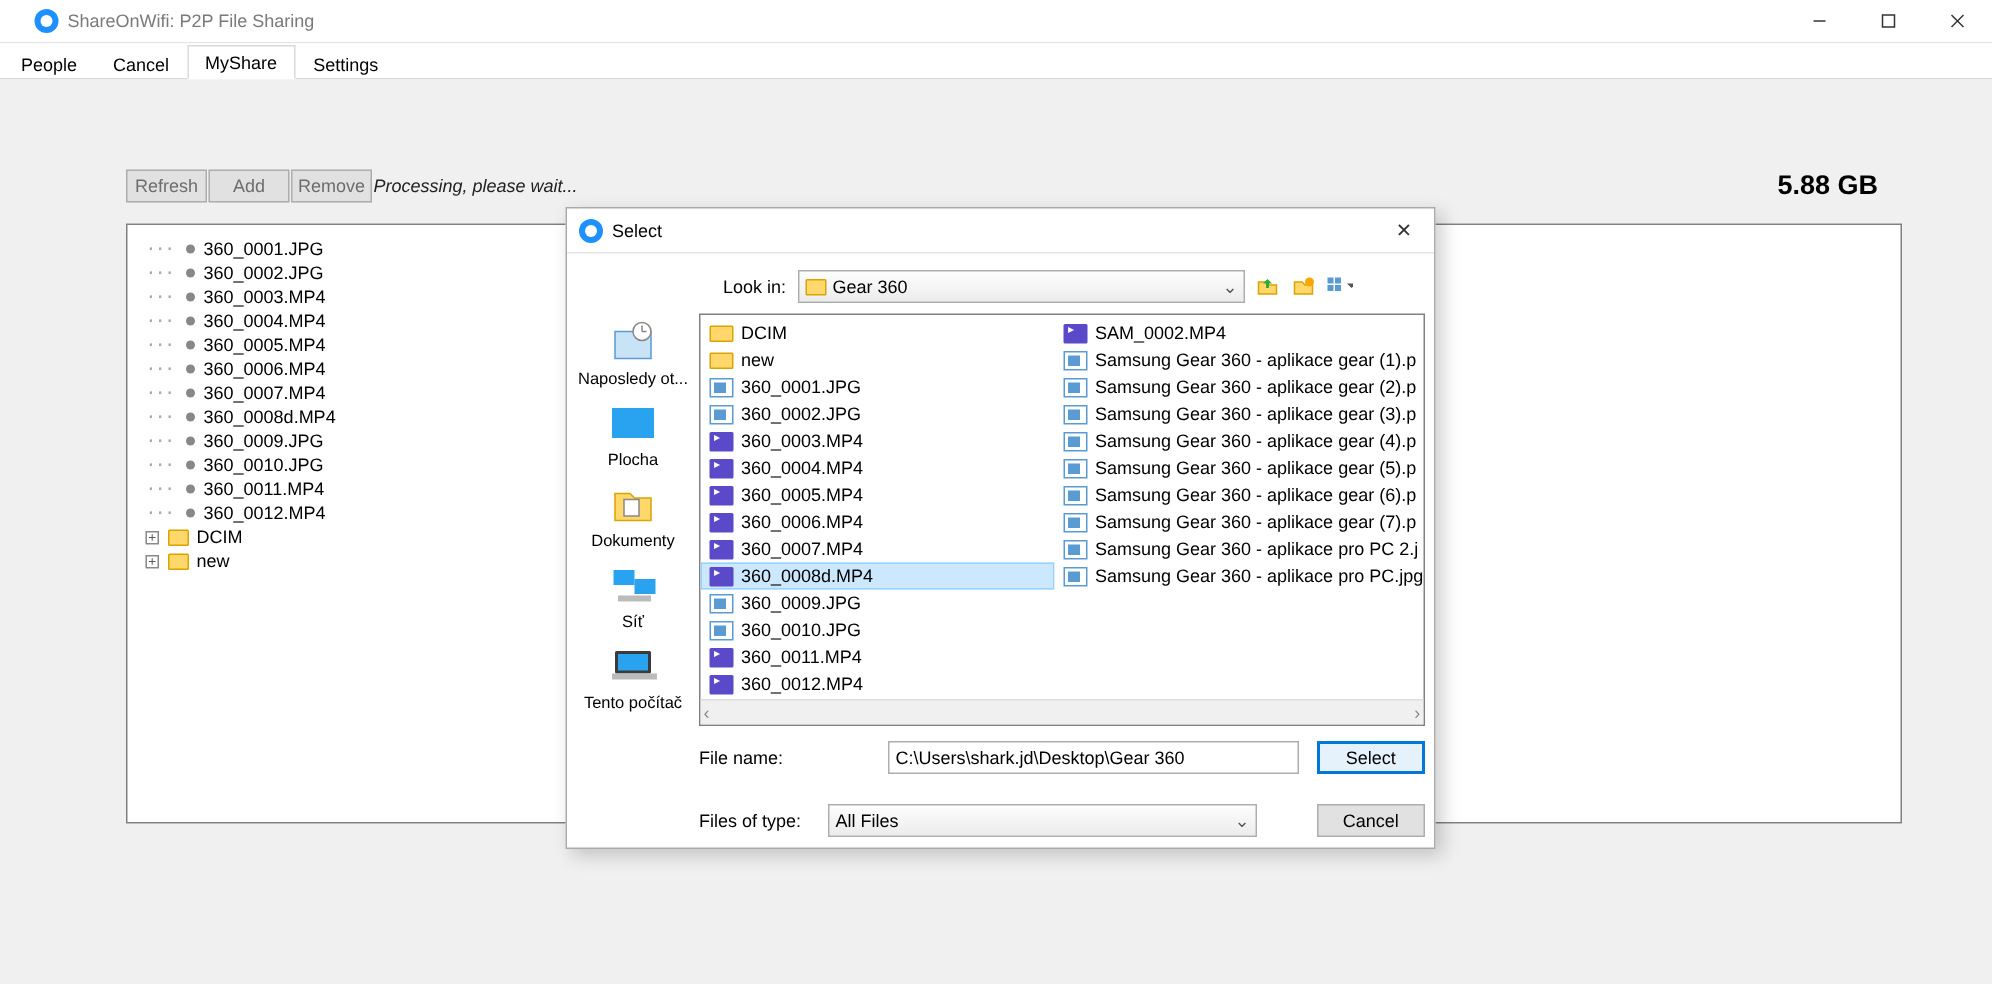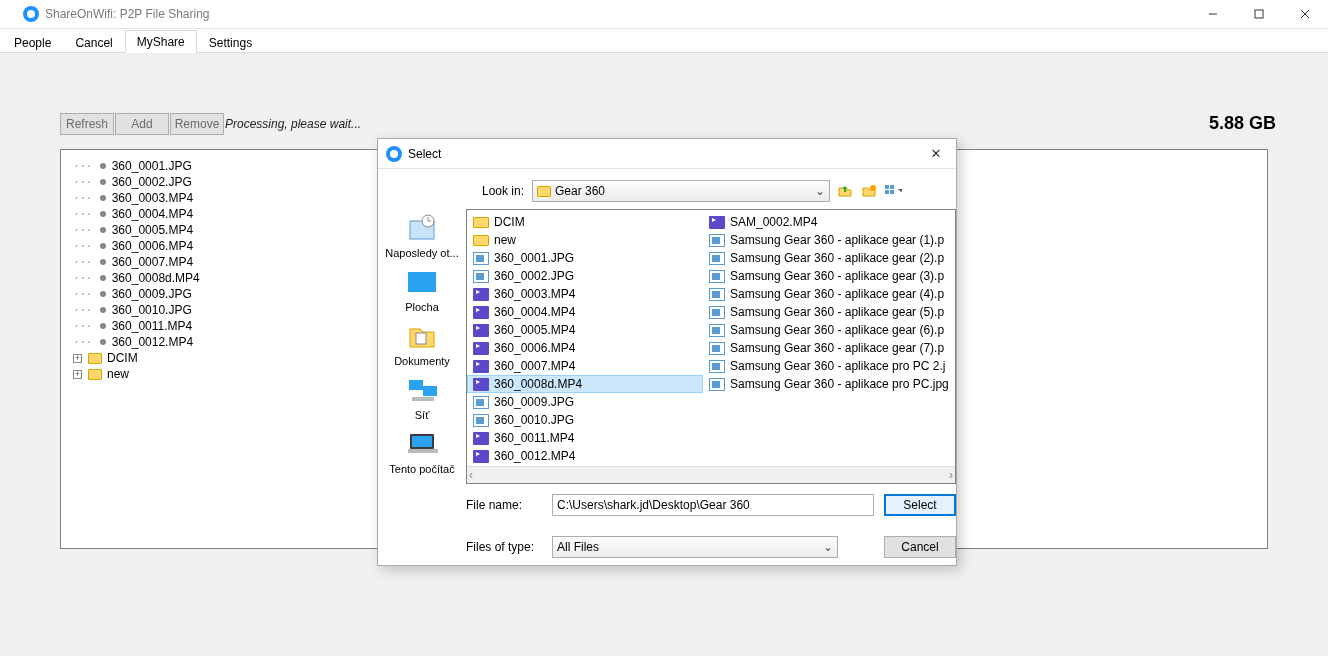--- a/index.html
+++ b/index.html
@@ -54,21 +54,21 @@
   }
   .tab.active{
     background:#fff;
     border-color:#d9d9d9;
     border-bottom:1px solid #fff;
   }
   
   .content{
     background:#f0f0f0;
     height:calc(656px - 29px - 24px);
-    padding: 60px 60px 15px 60px;
+    padding: 60px 60px 15px 84px;
     position:relative;
   }
   .toolbar{
     display:flex;
     align-items:center;
     gap:1px;
     margin-bottom:14px;
   }
   .toolbar button{
     width:54px;height:22px;
@@ -77,21 +77,21 @@
     font-size:12px;font-family:inherit;
     color:#6d6d6d;
     cursor:default;
   }
   .toolbar .status{
     margin-left:0;
     font-style:italic;
     color:#222;
   }
   .size{
-    position:absolute; right:52px; top:60px;
+    position:absolute; right:76px; top:60px;
     font-weight:bold;
     font-size:18px;
   }
   
   .treepanel{
     background:#fff;
     border:1px solid #808080;
     height:400px;
     width:100%;
     overflow:auto;
@@ -191,21 +191,21 @@
     display:flex;align-items:center;justify-content:space-between;padding:0 2px;color:#888;
   }
   .form-rows{
     display:flex;flex-direction:column;gap:20px;margin-top:10px;
   }
   .form-row{display:flex;align-items:center;gap:10px;}
   .form-row .flbl{width:76px;}
   .form-row input,.form-row .select{
     height:22px;border:1px solid #adadad;background:#fff;padding:0 4px;font-size:12px;font-family:inherit;
   }
-  .form-row input{width:322px;}
+  .form-row input{width:274px;margin-left:40px;}
   .form-row .select{width:286px;display:flex;align-items:center;background:linear-gradient(#fdfdfd,#ececec);}
   .form-row .select .arrow{margin-left:auto;color:#555;}
   .btn{
     width:72px;height:22px;background:#e1e1e1;border:1px solid #adadad;font-size:12px;font-family:inherit;
   }
   .btn.primary{border:2px solid #0078d7;background:#e5f1fb;}
 </style>
 </head>
 <body>
 

